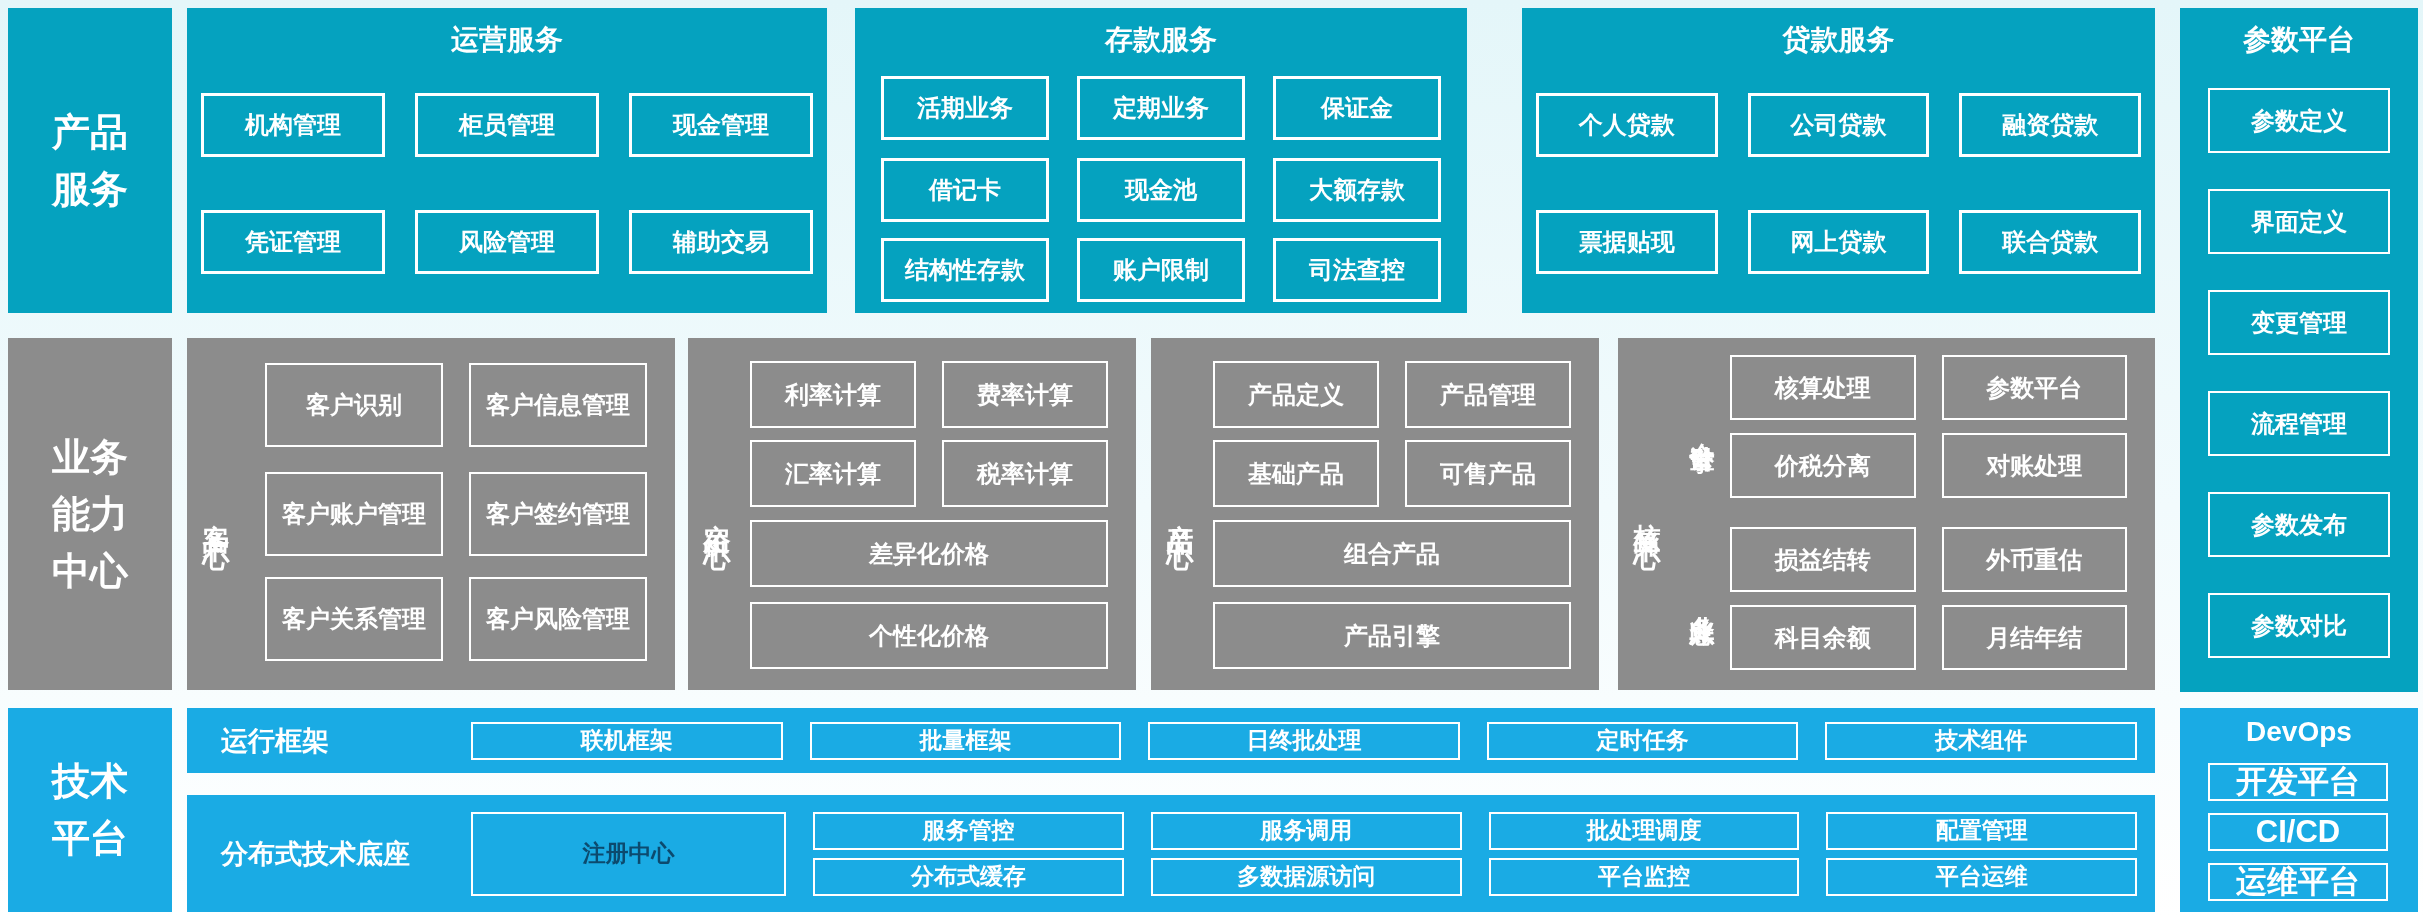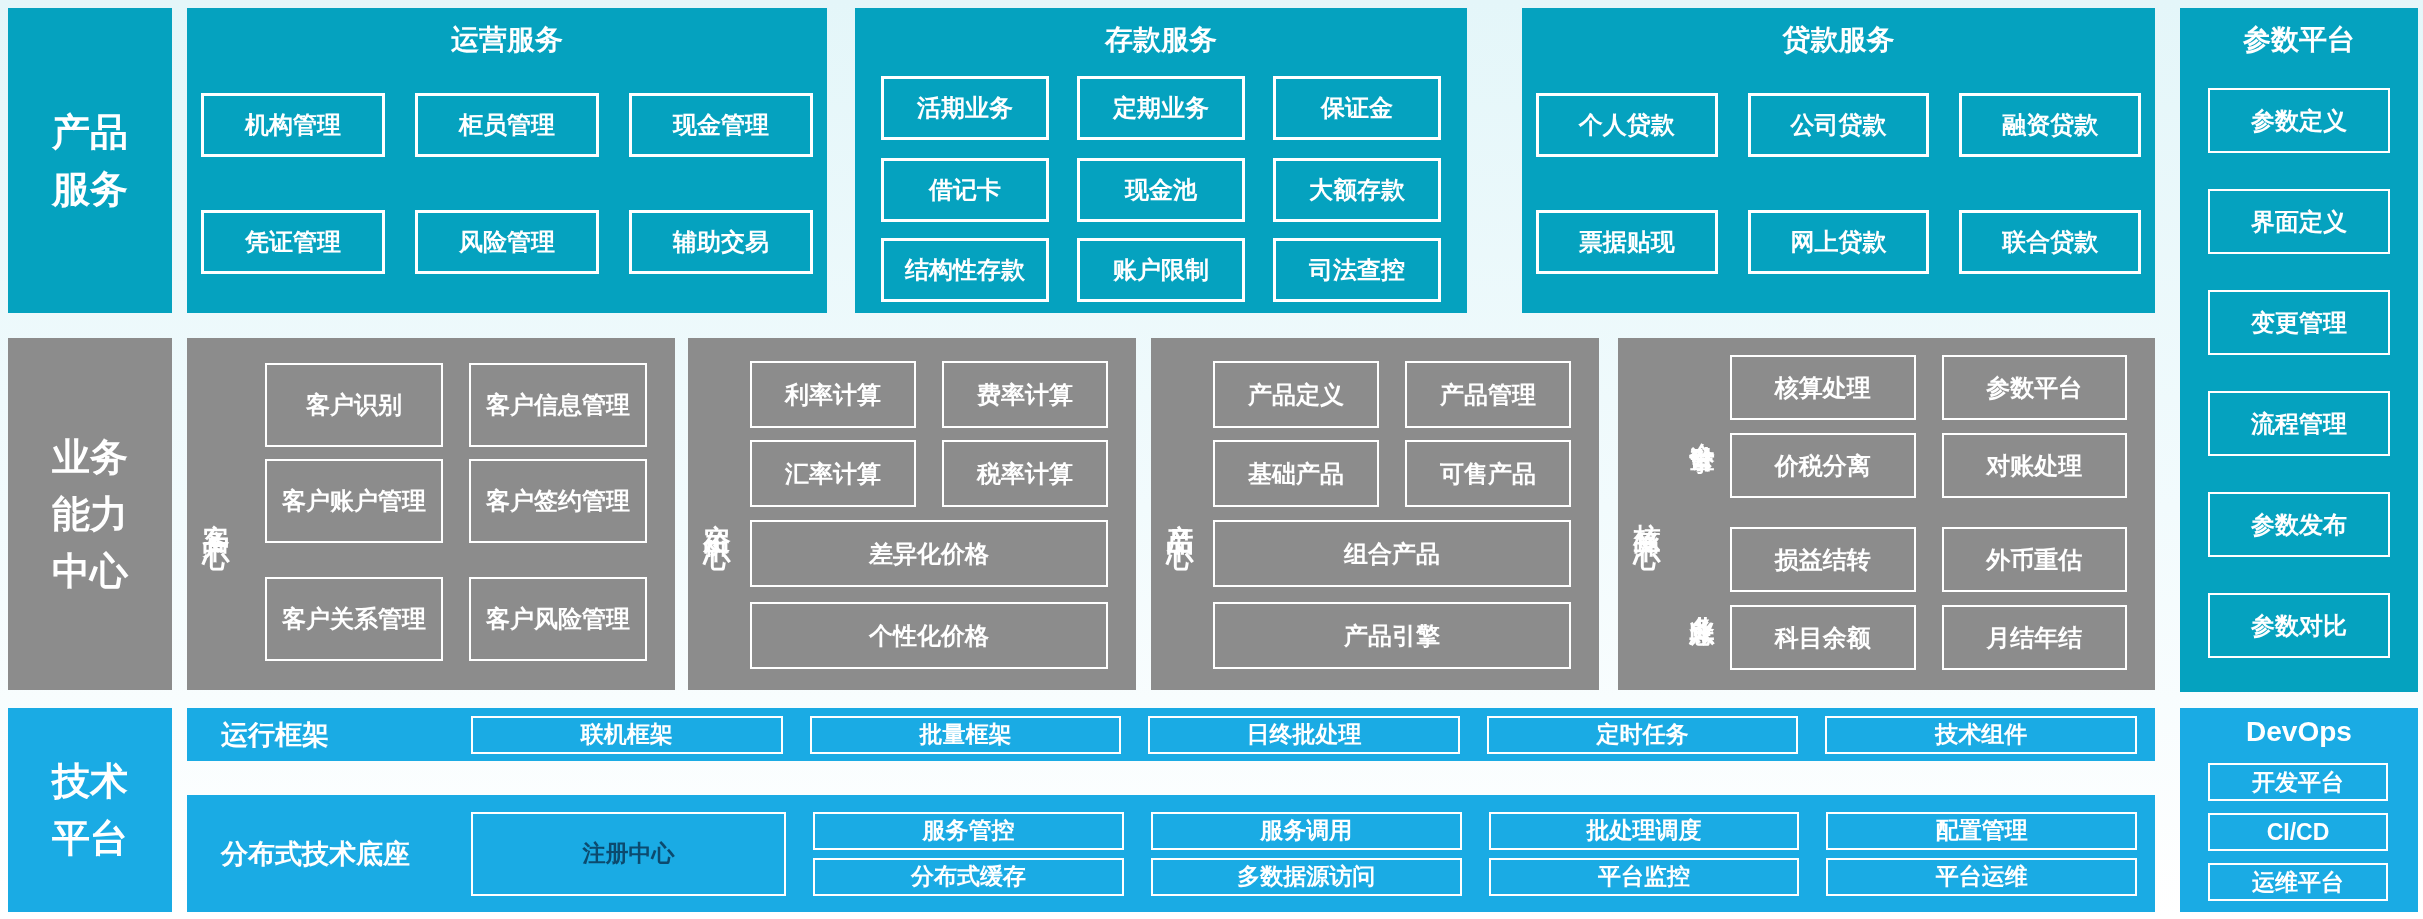--- a/index.html
+++ b/index.html
@@ -45,34 +45,34 @@
   .sec-deposit .r1{top:68px;}
   .sec-deposit .r2{top:150px;}
   .sec-deposit .r3{top:230px;}
   
   .col-params{left:2180px;top:8px;width:238px;height:684px;}
   .col-params .stack{position:absolute;top:80px;left:28px;right:28px;display:flex;flex-direction:column;gap:36px;}
   .col-params .box{height:65px;flex:none;border-width:2px;}
   .col-devops{left:2180px;top:708px;width:238px;height:204px;}
   .col-devops .sec-title{top:8px;font-size:28px;}
   .col-devops .stack{position:absolute;top:55px;left:28px;right:30px;display:flex;flex-direction:column;gap:12px;}
-  .col-devops .box{height:38px;flex:none;border-width:2px;font-size:23px;}
+  .col-devops .box{height:38px;flex:none;border-width:2px;font-size:31px;}
   
   .center{display:flex;}
   .vlabel{
     width:58px;display:flex;align-items:center;justify-content:center;
     color:#fff;font-weight:bold;font-size:27px;
     writing-mode:vertical-lr;text-orientation:upright;letter-spacing:6px;
   }
   .center-content{position:relative;flex:1;}
   .center .row{left:4px;right:28px;gap:26px;}
   .sec-customer{left:187px;top:338px;width:488px;height:352px;gap:16px;}
   .sec-customer .row{height:84px;}
   .sec-customer .r1{top:25px;}
-  .sec-customer .r2{top:121px;}
+  .sec-customer .r2{top:134px;}
   .sec-customer .r3{top:239px;}
   .sec-pricing{left:688px;top:338px;width:448px;height:352px;}
   .sec-product{left:1151px;top:338px;width:448px;height:352px;}
   .sec-pricing .row,.sec-product .row{height:67px;}
   .sec-pricing .r1,.sec-product .r1{top:23px;}
   .sec-pricing .r2,.sec-product .r2{top:102px;}
   .sec-pricing .r3,.sec-product .r3{top:182px;}
   .sec-pricing .r4,.sec-product .r4{top:264px;}
   .sec-accounting{left:1618px;top:338px;width:537px;height:352px;}
   .sec-accounting .group{position:absolute;left:0;right:28px;display:flex;}
@@ -80,21 +80,21 @@
     width:54px;display:flex;align-items:center;justify-content:center;
     color:#fff;font-weight:bold;font-size:25px;
     writing-mode:vertical-lr;text-orientation:upright;letter-spacing:2px;
   }
   .sec-accounting .grid22{flex:1;display:grid;grid-template-columns:1fr 1fr;gap:13px 26px;}
   .sec-accounting .grid22 .box{height:65px;}
   .sec-accounting .g1{top:17px;}
   .sec-accounting .g2{top:189px;}
   
   .tech-row{position:absolute;left:187px;width:1968px;display:flex;align-items:center;}
-  .tech-row-a{top:708px;height:53px;justify-content:flex-end;}
+  .tech-row-a{top:708px;height:65px;justify-content:flex-end;}
   .tech-row-b{top:795px;height:117px;}
   .tech-row .rowlabel{
     width:250px;padding-left:34px;color:#fff;font-weight:bold;font-size:27px;flex:none;
   }
   .tech-row-a .boxes{flex:1;display:flex;gap:27px;padding-right:18px;}
   .tech-row-a .box{height:38px;font-size:23px;border-width:2px;}
   .tech-row-b .featured{width:315px;height:84px;flex:none;border:2px solid #fff;
     color:#0c4a6e;font-weight:bold;font-size:23px;display:flex;align-items:center;justify-content:center;box-sizing:border-box;}
   .tech-row-b .grid42{flex:1;display:grid;grid-template-columns:repeat(4,1fr);gap:8px 27px;margin-left:27px;padding-right:18px;}
   .tech-row-b .grid42 .box{height:38px;font-size:23px;border-width:2px;}

